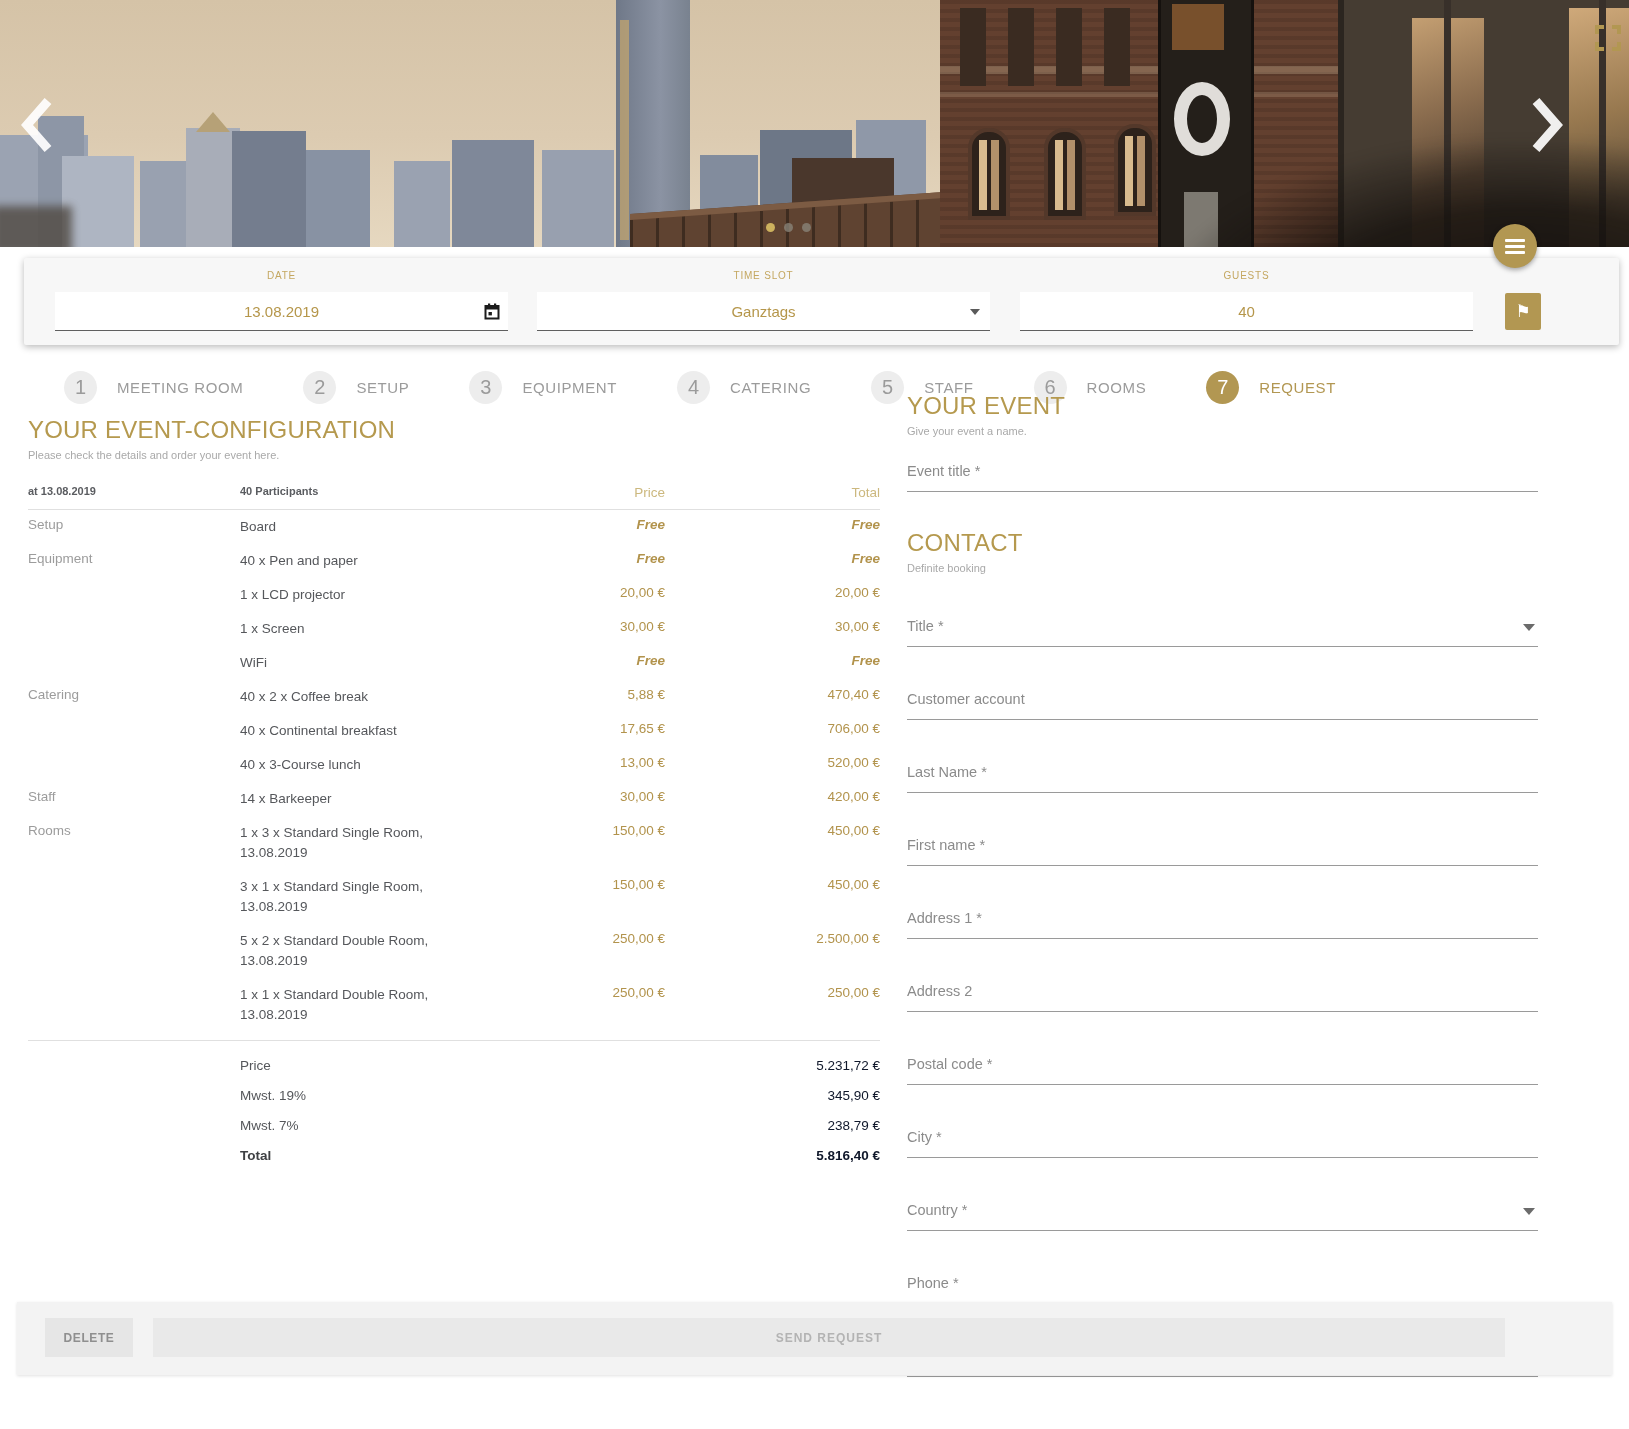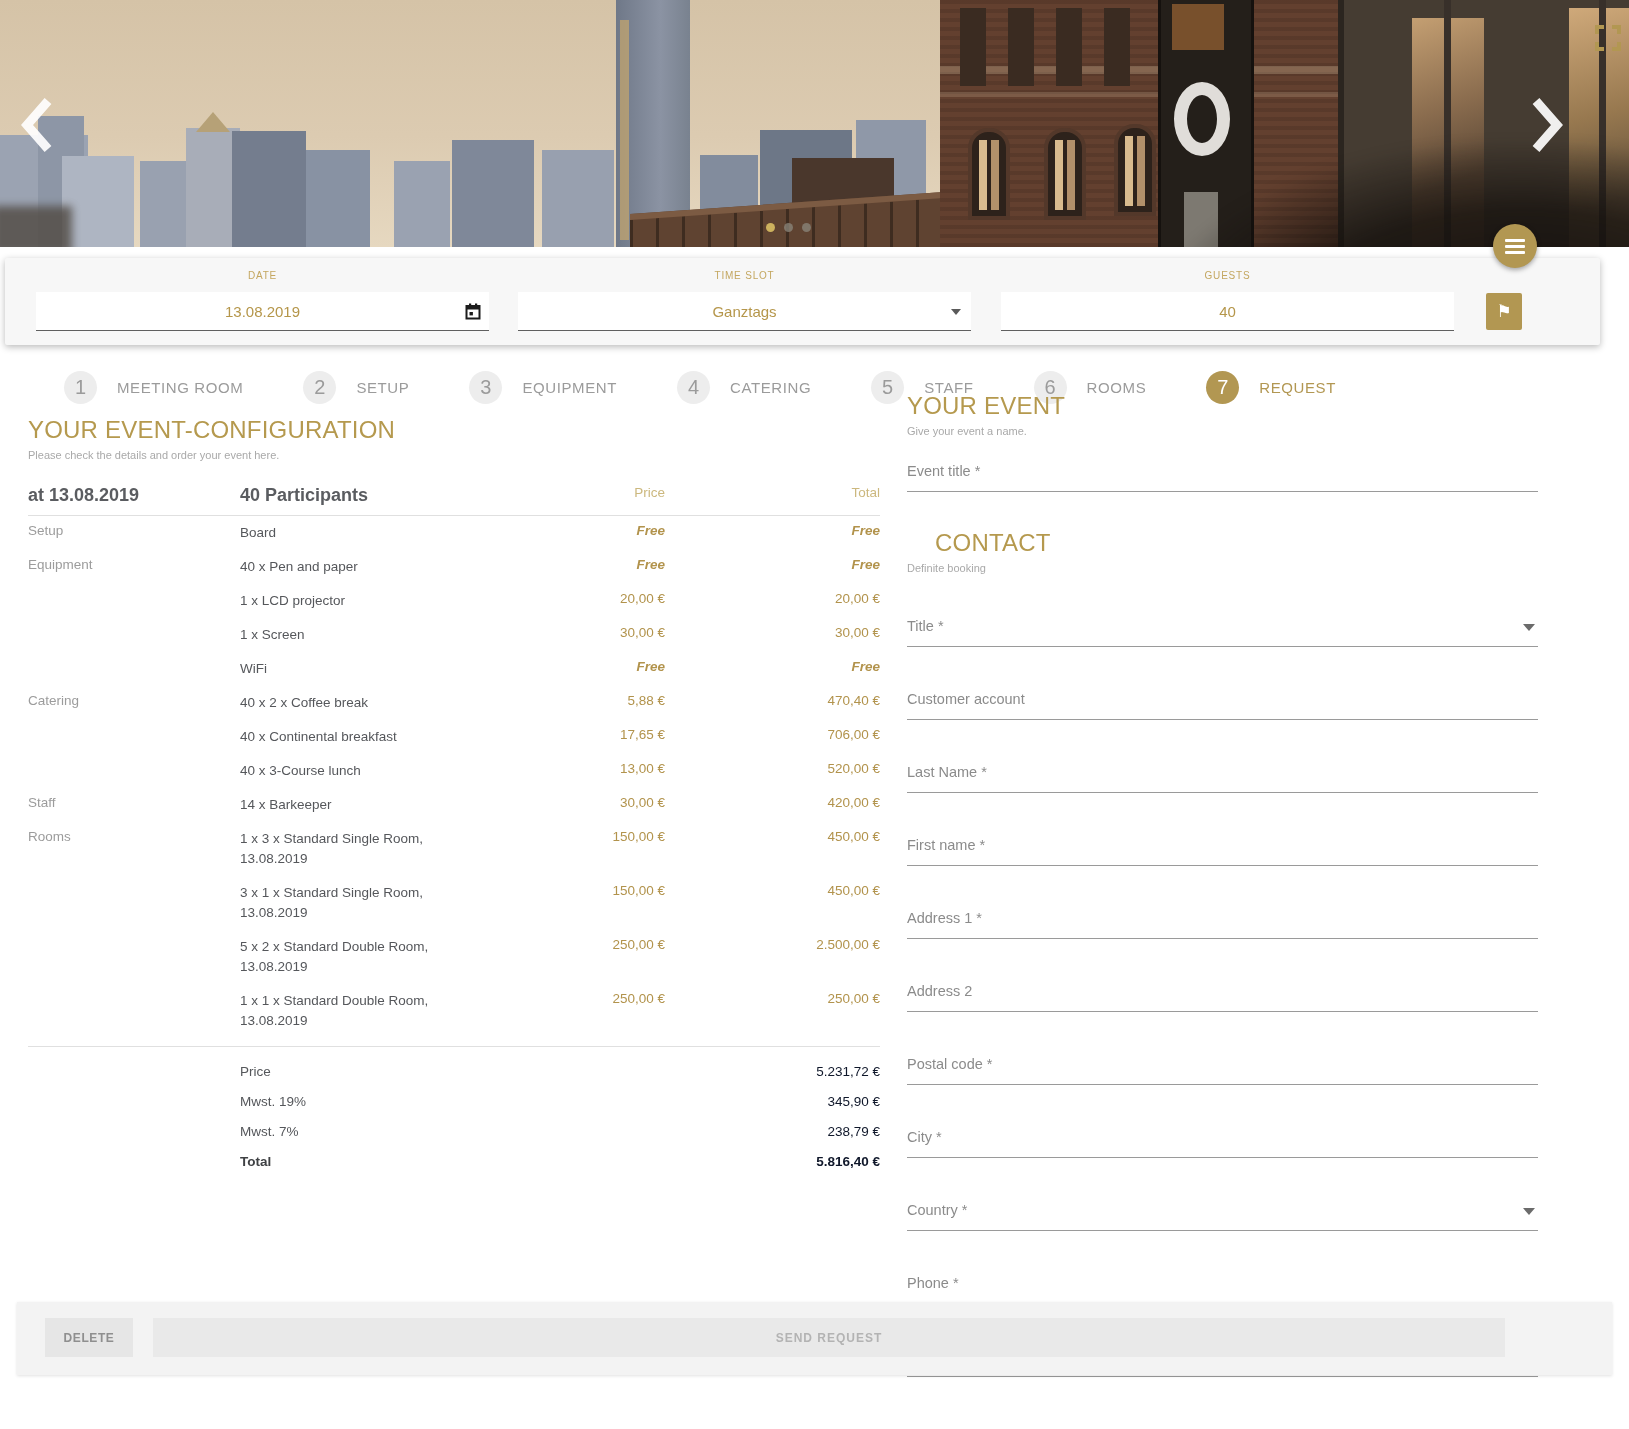--- a/index.html
+++ b/index.html
@@ -42,21 +42,21 @@
   .hero-dots { position:absolute; left:766px; top:223px; display:flex; gap:9px; }
   .hero-dots span { width:9px; height:9px; border-radius:50%; background:#8b877c; opacity:.75; cursor:pointer; }
   .hero-dots span.active { background:#cdb25e; opacity:1; }
   .fullscreen { position:absolute; left:1595px; top:25px; width:26px; height:26px; cursor:pointer; }
   .menu-fab { position:absolute; left:1493px; top:224px; width:44px; height:44px; border-radius:50%;
               background:#b29752; border:none; box-shadow:0 2px 5px rgba(0,0,0,.35); cursor:pointer;
               display:flex; flex-direction:column; align-items:center; justify-content:center; gap:3px; z-index:6; }
   .menu-fab b { display:block; width:20px; height:3px; background:#fff; border-radius:1px; }
 
   
-  .booking-bar { position:absolute; left:5px; top:258px; width:1595px; height:87px; background:#f7f7f7;
+  .booking-bar { position:absolute; left:24px; top:258px; width:1595px; height:87px; background:#f7f7f7;
                  border-radius:2px; box-shadow:0 2px 7px rgba(0,0,0,.28); z-index:5; }
   .bb-col { position:absolute; top:12px; width:453px; }
   .bb-col.c1 { left:31px; } .bb-col.c2 { left:513px; } .bb-col.c3 { left:996px; }
   .bb-label { text-align:center; font-size:10px; letter-spacing:.8px; color:#c4a760; }
   .bb-input { position:relative; margin-top:11px; height:39px; background:#fff; border-bottom:1px solid #5f5f5f;
               display:flex; align-items:center; justify-content:center; cursor:text; }
   .bb-value { font-size:15px; color:#b5964a; }
   .bb-cal { position:absolute; right:8px; top:11px; }
   .bb-caret { position:absolute; right:10px; top:17px; width:0; height:0;
               border-left:5px solid transparent; border-right:5px solid transparent; border-top:6px solid #5a5a5a; }
@@ -73,21 +73,21 @@
   .step.active .step-num { background:#b29752; color:#fff; }
   .step.active .step-label { color:#b29752; }
 
   
   .section-title { font-size:24px; font-weight:400; color:#b5994e; letter-spacing:.2px; }
   .section-sub { margin-top:5px; font-size:11px; color:#a9a9a9; }
   .config { position:absolute; left:28px; top:416px; width:852px; }
   .ctable { margin-top:16px; }
   .trow, .thead, .srow { display:grid; grid-template-columns:212px 1fr 205px 215px; align-items:start; }
   .thead { padding:8px 0 9px; border-bottom:1px solid #e0e0e0; }
-  .th-at, .th-part { font-size:18px; font-weight:bold; color:#5a5c60; }
+  .th-at, .th-part { font-size:11px; font-weight:bold; color:#5a5c60; }
   .th-price, .th-total { font-size:13.5px; color:#ccb87e; text-align:right; }
   .trow { padding:7px 0; font-size:13.5px; }
   .c-cat { color:#9c9c9c; }
   .c-item { color:#55575b; line-height:20px; }
   .c-item .line2:empty { display:none; }
   .c-price, .c-total { color:#b2934c; text-align:right; }
   .trow.free .c-price, .trow.free .c-total { font-style:italic;font-weight:bold; }
   .tsummary { margin-top:8px; border-top:1px solid #e0e0e0; padding-top:9px; }
   .srow { padding:7.5px 0; font-size:13.5px; }
   .s-label { grid-column:2; color:#55575b; }
@@ -96,21 +96,21 @@
   .srow.bold .s-value { font-weight:bold; }
 
   
   .rightcol { position:absolute; left:907px; top:392px; width:631px; }
   .field { position:relative; border-bottom:1px solid #9a9a9a; padding:0 0 12px; cursor:text; }
   .field-label { font-size:14.5px; color:#8b8b8b; }
   .field .caret { display:none; position:absolute; right:3px; top:6px; width:0; height:0;
                   border-left:6px solid transparent; border-right:6px solid transparent; border-top:7px solid #6b6b6b; }
   .field.select .caret { display:block; }
   .event-field { margin-top:26px; }
-  .contact-head { margin-top:37px;margin-left:28px; }
+  .contact-head { margin-top:37px; }
   .contact-fields .field { margin-top:44px; }
 
   
   .footer-bar { position:absolute; left:17px; top:1302px; width:1595px; height:73px; background:#f3f3f3;
                 box-shadow:0 1px 3px rgba(0,0,0,.12); }
   .delete-btn { position:absolute; left:28px; top:16px; width:88px; height:39px; background:#e6e6e6; border:none;
                 font-family:inherit; font-size:12px; font-weight:bold; letter-spacing:.6px; color:#8f8f8f; cursor:pointer; }
   .send-btn { position:absolute; left:136px; top:16px; width:1352px; height:39px; background:#e9e9e9; border:none;
               font-family:inherit; font-size:12px; font-weight:bold; letter-spacing:1px; color:#b3b3b3; cursor:pointer; }
 </style>

